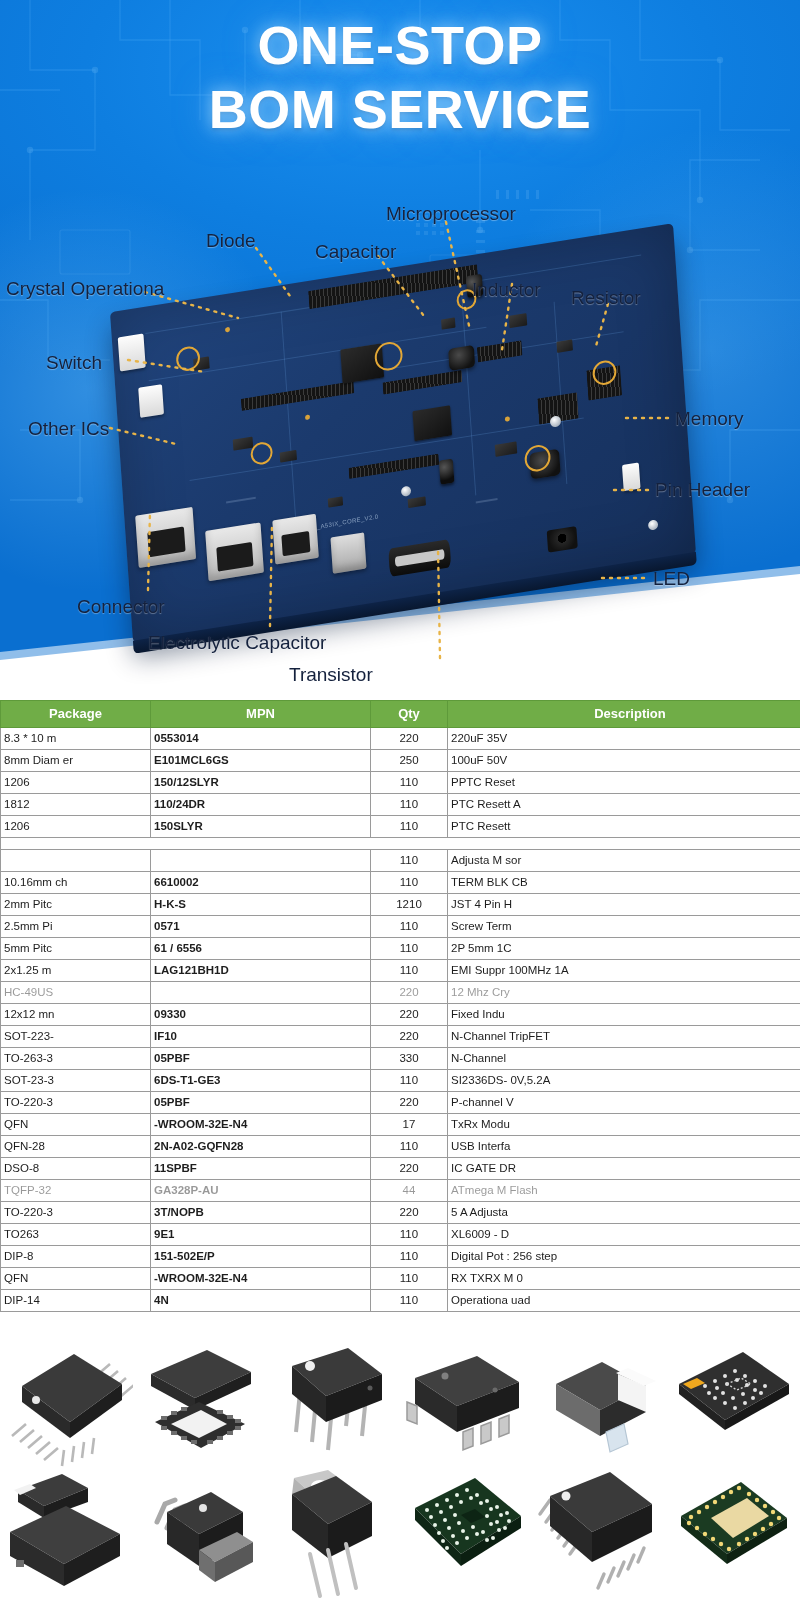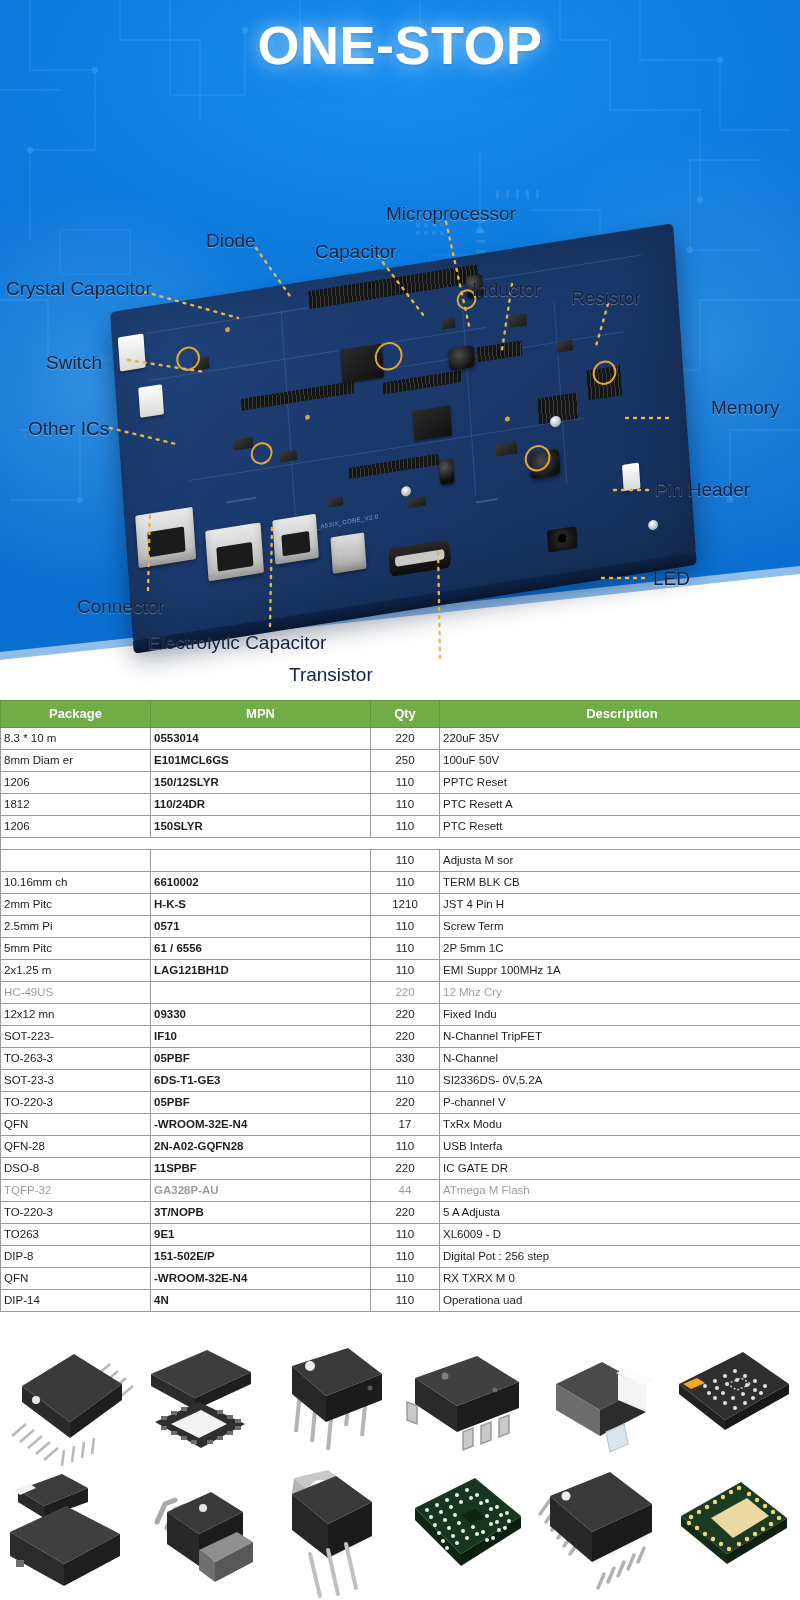--- a/index.html
+++ b/index.html
@@ -124,21 +124,21 @@
     font-size:11.5px; color:#1d1d1d; border: 1px solid #9a9a9a;
     padding: 2px 3px; height: 21px; line-height:17px; overflow:hidden;
     white-space: nowrap; font-family:"Liberation Sans", sans-serif;
   }
   td.c-pkg { width:150px; }
   td.c-mpn { width:190px;font-weight:bold; }
   td.c-qty { width:65px; text-align:center; }
   td.c-desc { width:365px; }
   th.h-pkg { width:150px; }
   th.h-mpn { width:220px; }
-  th.h-qty { width:69px; }
+  th.h-qty { width:77px; }
   th.h-desc { width:365px; }
   tr.spacer td { height:12px; border-left:1px solid #9a9a9a; border-right:1px solid #9a9a9a;
                  border-top:1px solid #9a9a9a; border-bottom:1px solid #9a9a9a; }
 
   
   .mask { position:absolute; background:#ffffff; z-index:5; }
 
   
   .gallery {
     position:absolute; left:0; top:1340px; width:800px; height:260px;
@@ -228,20 +228,21 @@
         <rect x="432" y="231" width="4" height="4"></rect>
           <rect x="440" y="231" width="4" height="4"></rect>
       </g>
     </svg>
 
     <div class="hero-glowL"></div>
     <div class="hero-glowR"></div>
 
     <h1 class="hero-title">
       <span>ONE-STOP</span>
+      <span class="l2">BOM SERVICE</span>
     </h1>
 
     <svg class="hero-wedge" viewBox="0 0 800 160" preserveAspectRatio="none">
       <polygon points="0,120 800,34 800,160 0,160" fill="#ffffff"></polygon>
       <polygon points="0,112 800,26 800,40 0,126" fill="#ffffff" opacity=".55"></polygon>
     </svg>
 
     <div class="pcb-wrap">
       <div class="pcb">
         <div class="trace" style="left:6%;top:8%;width:88%;height:1px;"></div>
@@ -330,29 +331,29 @@
         <path d="M608 304 L596 346"></path>
         <path d="M626 418 L668 418"></path>
         <path d="M614 490 L650 490"></path>
         <path d="M602 578 L646 578"></path>
         <path d="M148 590 L150 512"></path>
         <path d="M270 626 L272 524"></path>
         <path d="M440 658 L438 548"></path>
       </g>
     </svg>
 
-    <div class="callout" style="left:6px;top:278px;"><span>Crystal Capacitor</span></div>
+    <div class="callout" style="left:6px;top:278px;"><span>Crystal Operationa</span></div>
     <div class="callout" style="left:46px;top:352px;"><span>Switch</span></div>
     <div class="callout" style="left:28px;top:418px;"><span>Other ICs</span></div>
     <div class="callout" style="left:206px;top:230px;"><span>Diode</span></div>
     <div class="callout" style="left:315px;top:241px;"><span>Capacitor</span></div>
     <div class="callout" style="left:386px;top:203px;"><span>Microprocessor</span></div>
     <div class="callout" style="left:472px;top:279px;"><span>Inductor</span></div>
     <div class="callout" style="left:571px;top:287px;"><span>Resistor</span></div>
-    <div class="callout" style="left:675px;top:397px;margin-left:36px;"><span>Memory</span></div>
+    <div class="callout" style="left:675px;top:408px;"><span>Memory</span></div>
     <div class="callout" style="left:655px;top:479px;"><span>Pin Header</span></div>
     <div class="callout" style="left:653px;top:568px;"><span>LED</span></div>
     <div class="callout" style="left:77px;top:596px;"><span>Connector</span></div>
     <div class="callout" style="left:148px;top:632px;"><span>Electrolytic Capacitor</span></div>
     <div class="callout" style="left:289px;top:664px;"><span>Transistor</span></div>
   </section>
 
   <section class="bom">
     <table class="bomtbl">
       <thead>

